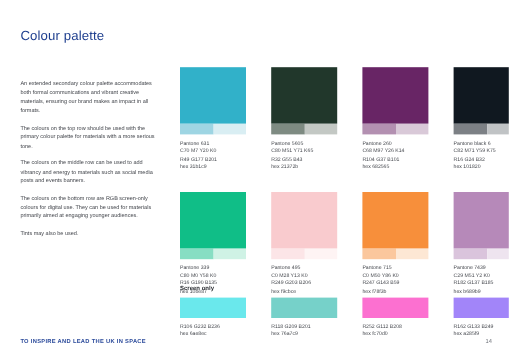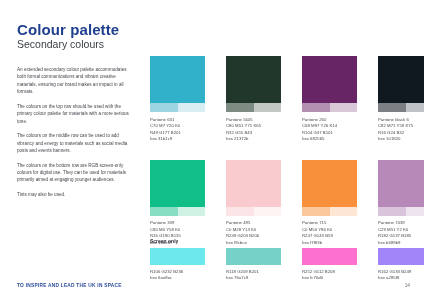--- a/index.html
+++ b/index.html
@@ -7,21 +7,21 @@
     width: 424px; height: 300px;
     background: #ffffff;
     font-family: "Liberation Sans", sans-serif;
     overflow: hidden;
   }
   .page { position: relative; width: 424px; height: 300px; background:#fff; }
 
   
   .headings { position: absolute; left: 17px; top: 24px; }
   .title {
-    font-size: 15px; font-weight: bold; color: #1f3f8f;
+    font-size: 11px; font-weight: normal; color: #1f3f8f;
     letter-spacing: 0.1px; line-height: 12px;
   }
   .subtitle {
     font-size: 10.5px; font-weight: normal; color: #3b3f46;
     line-height: 14px; margin-top: 1px;
   }
 
   
   .copy { position: absolute; left: 17px; top: 66px; width: 112px; }
   .copy p {
@@ -72,21 +72,20 @@
     font-size: 4.8px; color: #6d7178;
   }
 </style>
 </head>
 <body>
 
 <div class="page">
 
   <div class="headings">
     <div class="title" style="color: rgb(31, 63, 143);">Colour palette</div>
-    <div class="subtitle">Secondary colours</div>
   </div>
 
   <div class="copy">
     <p>An extended secondary colour palette accommodates both formal communications and vibrant creative materials, ensuring our brand makes an impact in all formats.</p>
     <p>The colours on the top row should be used with the primary colour palette for materials with a more serious tone.</p>
     <p>The colours on the middle row can be used to add vibrancy and energy to materials such as social media posts and events banners.</p>
     <p>The colours on the bottom row are RGB screen-only colours for digital use. They can be used for materials primarily aimed at engaging younger audiences.</p>
     <p>Tints may also be used.</p>
   </div>
 

